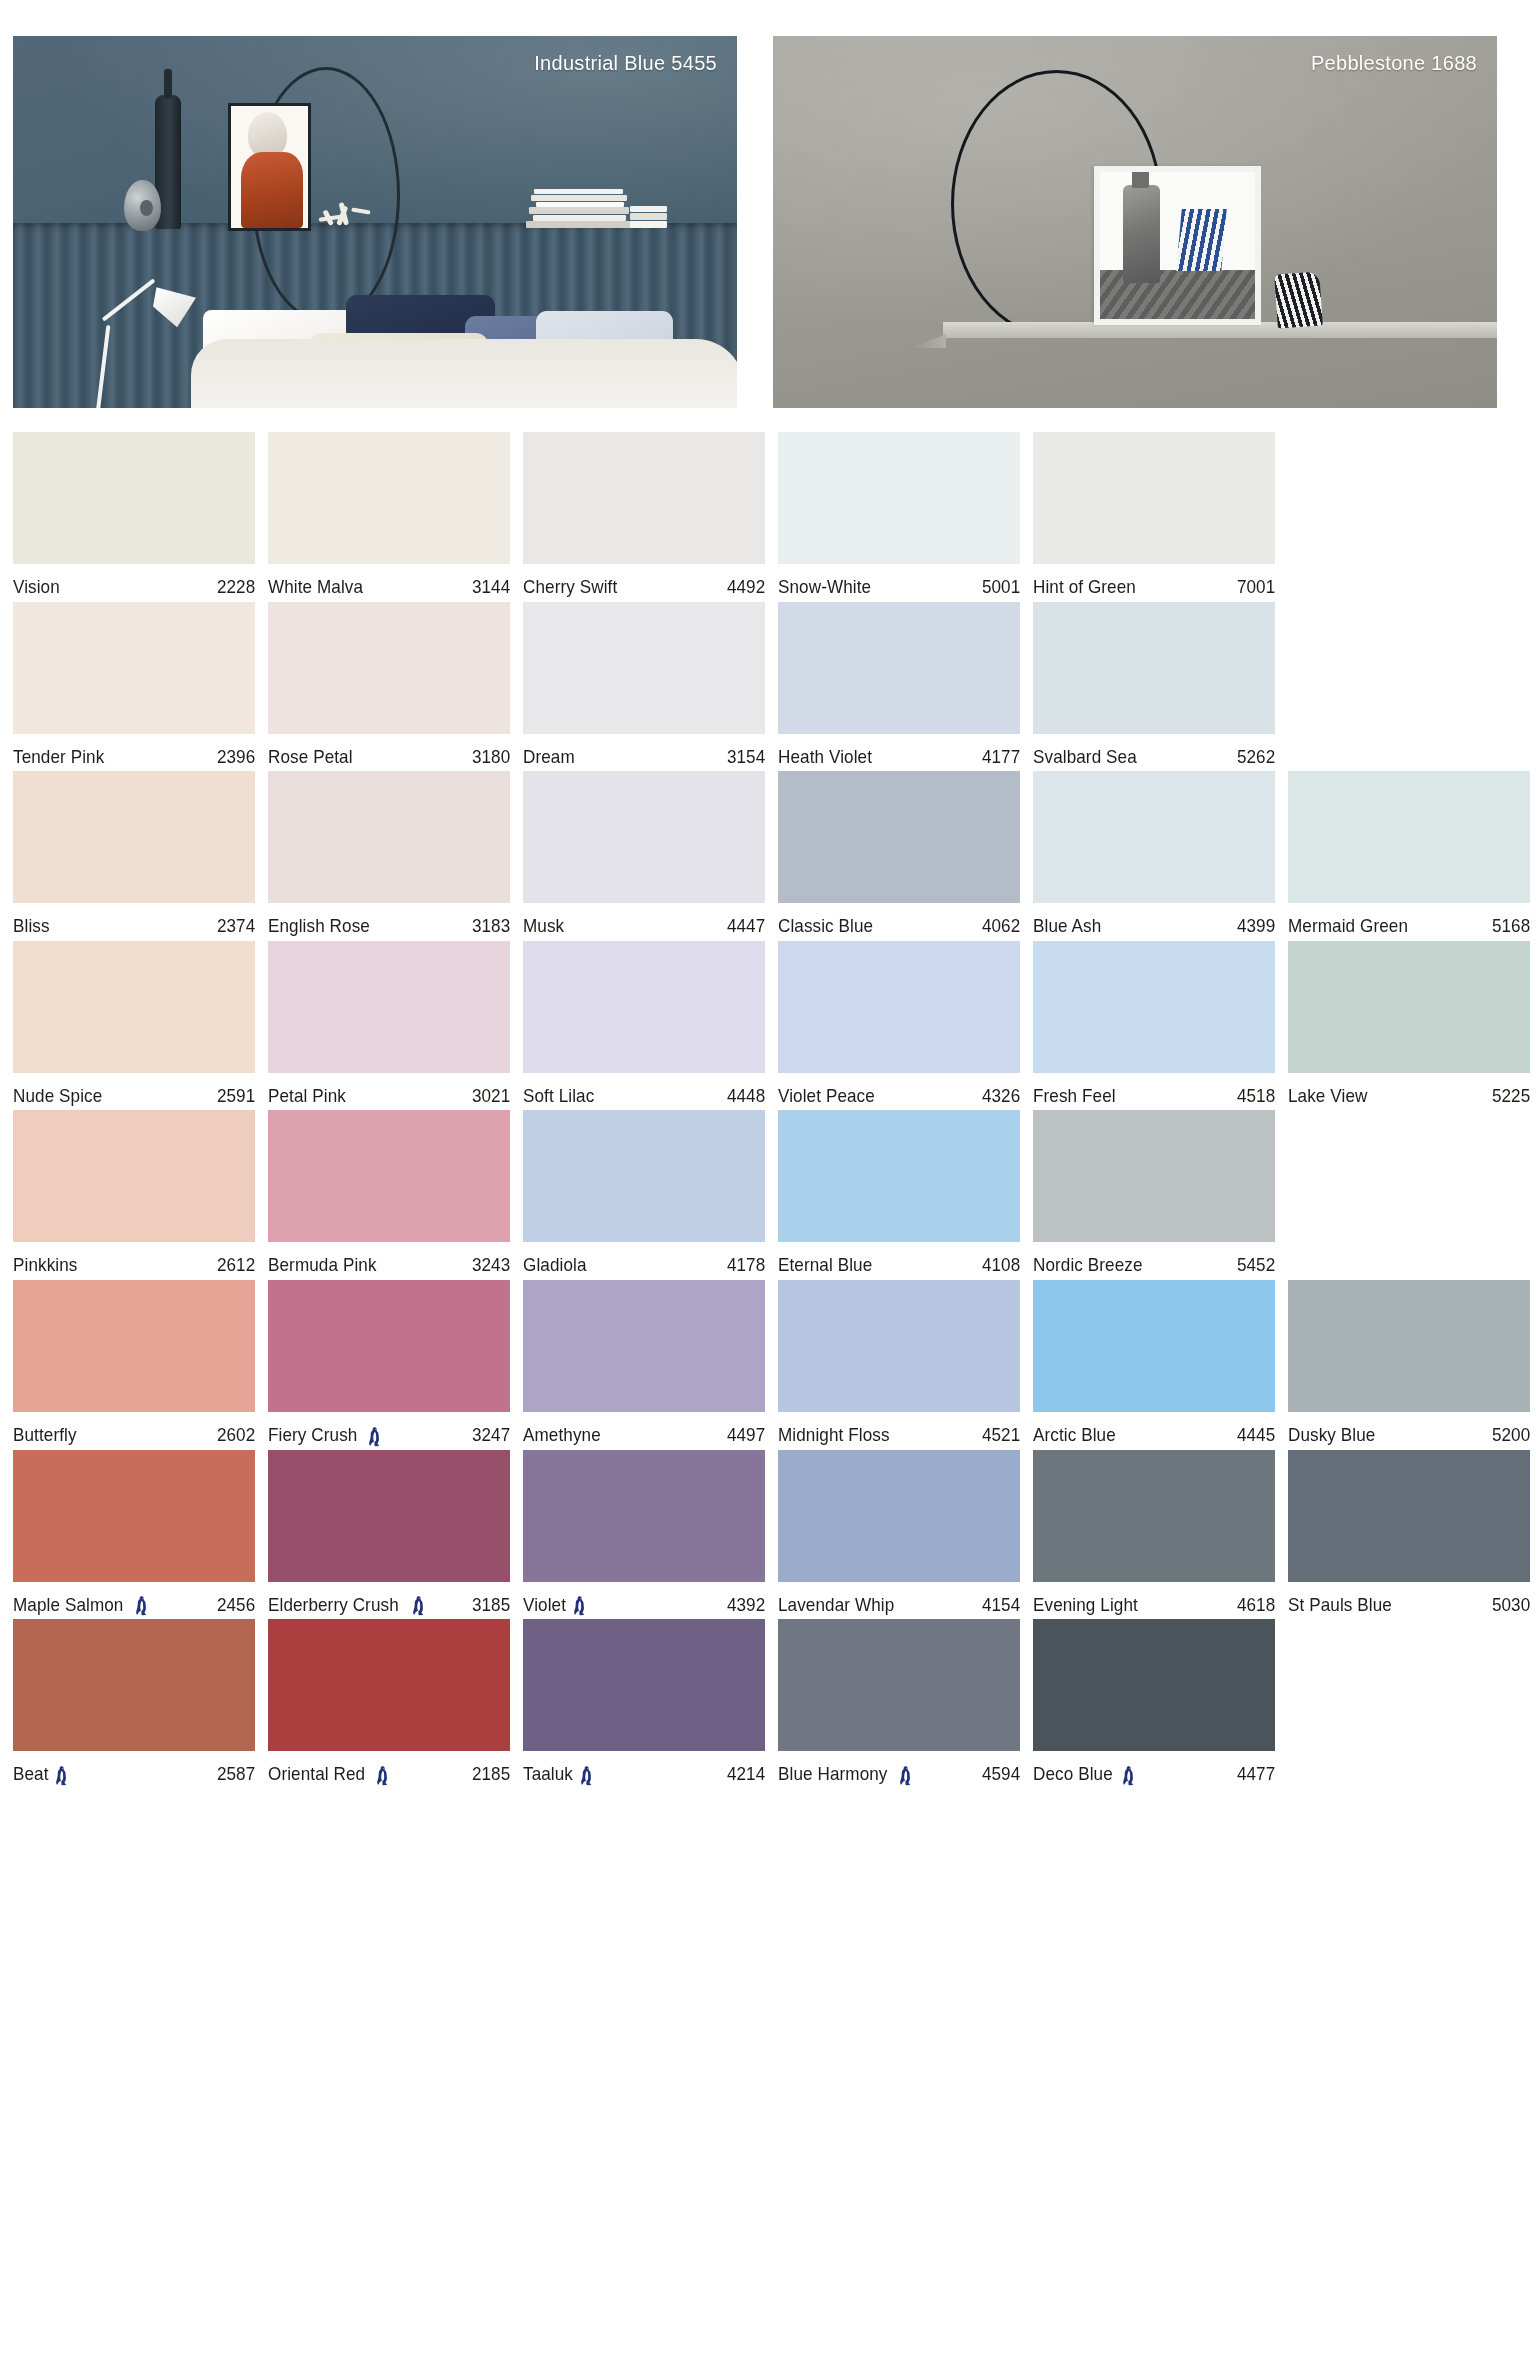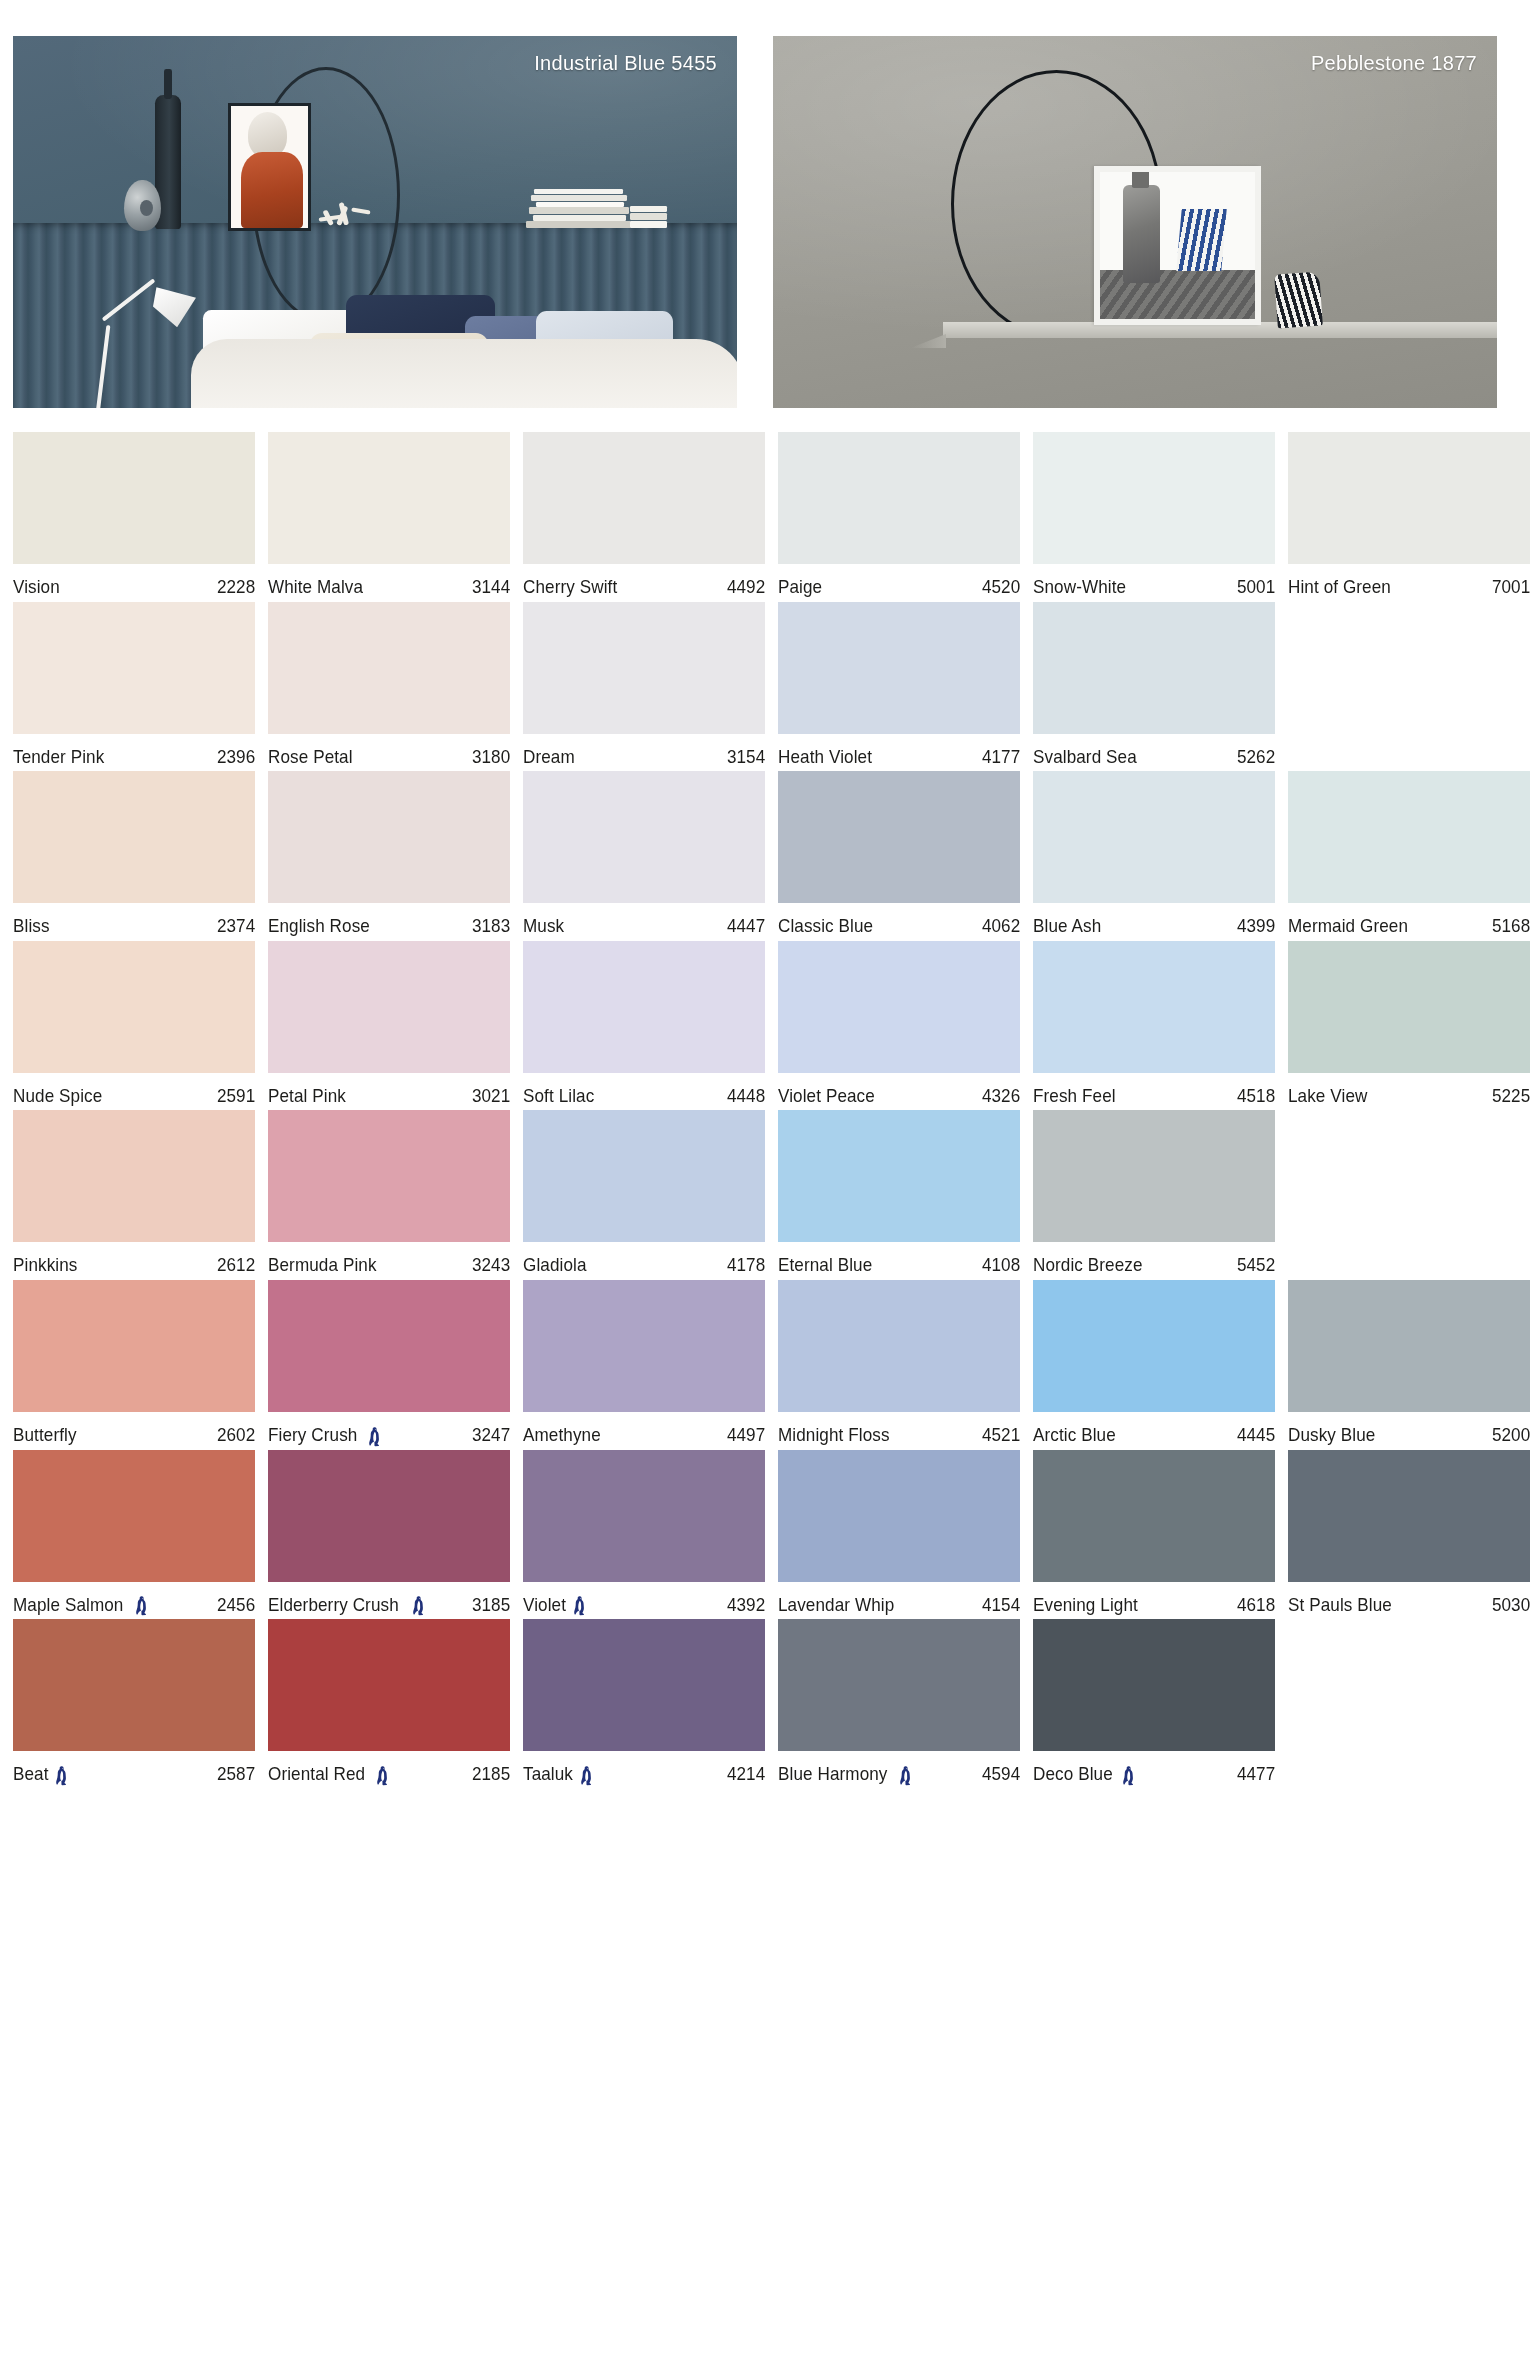--- a/index.html
+++ b/index.html
@@ -394,21 +394,21 @@
     <div class="hero hero-stone">
       <div class="hs-wall" style="background-color: rgb(155, 154, 147);"></div>
       <div class="hs-ring"></div>
       <div class="hs-shelf"></div>
       <div class="hs-frame">
         <div class="hs-art-zig"></div>
         <div class="hs-art-bottle"></div>
         <div class="hs-art-stripes"></div>
       </div>
       <div class="hs-vaseobj"></div>
-      <div class="hero-caption">Pebblestone 1877</div>
+      <div class="hero-caption">Pebblestone 1688</div>
     </div>
   </div>
 
   <div class="grid" id="swatch-grid">
       <div class="grid-row">
         <div class="swatch-cell">
           <div class="swatch-chip" title="#eae7dc" style="background-color: rgb(234, 231, 220);"></div>
           <div class="swatch-meta">
             <div class="swatch-left">
               <span class="swatch-name">Vision</span>
@@ -425,29 +425,20 @@
             <span class="swatch-code">3144</span>
           </div>
         </div>
         <div class="swatch-cell">
           <div class="swatch-chip" title="#e9e8e6" style="background-color: rgb(233, 232, 230);"></div>
           <div class="swatch-meta">
             <div class="swatch-left">
               <span class="swatch-name">Cherry Swift</span>
             </div>
             <span class="swatch-code">4492</span>
-          </div>
-        </div>
-        <div class="swatch-cell">
-          <div class="swatch-chip" title="#e4e8e8" style="background-color: rgb(228, 232, 232);"></div>
-          <div class="swatch-meta">
-            <div class="swatch-left">
-              <span class="swatch-name">Paige</span>
-            </div>
-            <span class="swatch-code">4520</span>
           </div>
         </div>
         <div class="swatch-cell">
           <div class="swatch-chip" title="#e9efee" style="background-color: rgb(233, 239, 238);"></div>
           <div class="swatch-meta">
             <div class="swatch-left">
               <span class="swatch-name">Snow-White</span>
             </div>
             <span class="swatch-code">5001</span>
           </div>

